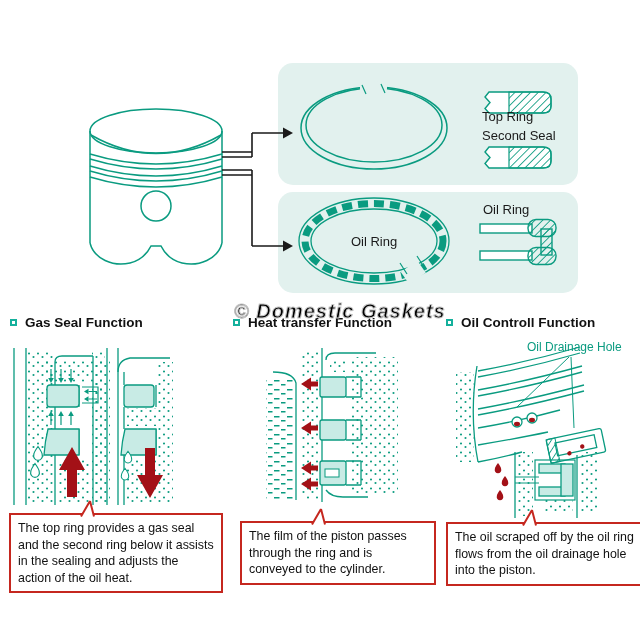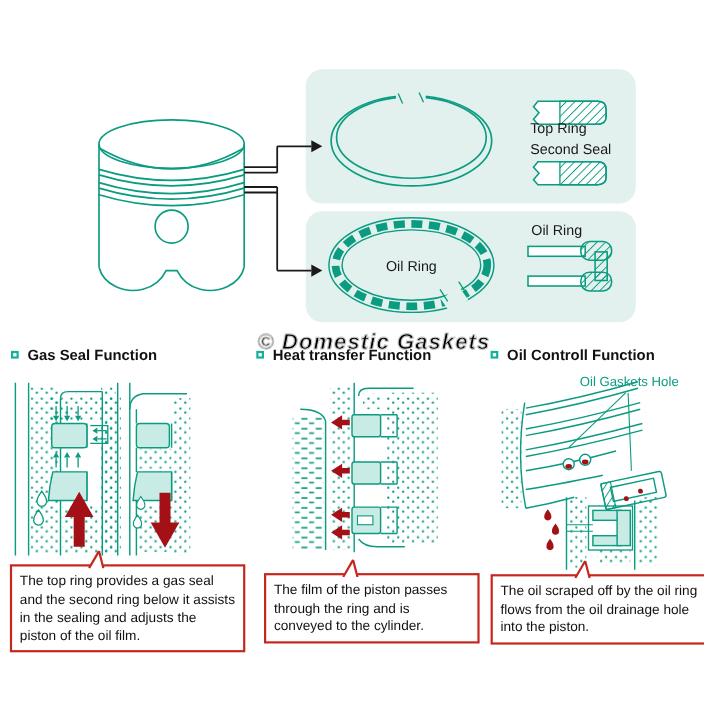--- a/index.html
+++ b/index.html
@@ -212,29 +212,29 @@
   </div>
   <div class="hdr" style="left:10px;top:315px;">
     <span class="bullet"></span>
     <span>Gas Seal Function</span>
   </div>
   <div class="hdr" style="left:446px;top:315px;align-items:center;">
     <span class="bullet"></span>
     <span>Oil Controll Function</span>
   </div>
 
-  <div class="annot" style="left:527px;top:340px;">Oil Gaskets Hole</div>
+  <div class="annot" style="left:527px;top:340px;">Oil Drainage Hole</div>
 
   <div class="callout" style="left:9px;top:513px;width:196px;">
     <svg class="ptr" style="left:69px;" viewBox="0 0 26 17">
       <polygon points="1,16.5 10,1 14,16.5" fill="#ffffff" stroke="none"></polygon>
       <rect x="2" y="14.5" width="11" height="2.5" fill="#ffffff"></rect>
       <path d="M1,16.5 L10,1 M10,1 L14,16.5" stroke="#c5271f" stroke-width="2" fill="none"></path>
     </svg>
-    <span>The top ring provides a gas seal and the second ring below it assists in the sealing and adjusts the piston of the oil film.</span>
+    <span>The top ring provides a gas seal and the second ring below it assists in the sealing and adjusts the action of the oil heat.</span>
   </div>
 
   <div class="callout" style="left:240px;top:521px;width:178px;">
     <svg class="ptr" style="left:69px;" viewBox="0 0 26 17">
       <polygon points="1,16.5 10,1 14,16.5" fill="#ffffff" stroke="none"></polygon>
       <rect x="2" y="14.5" width="11" height="2.5" fill="#ffffff"></rect>
       <path d="M1,16.5 L10,1 M10,1 L14,16.5" stroke="#c5271f" stroke-width="2" fill="none"></path>
     </svg>
     <span>The film of the piston passes through the ring and is conveyed to the cylinder.</span>
   </div>

